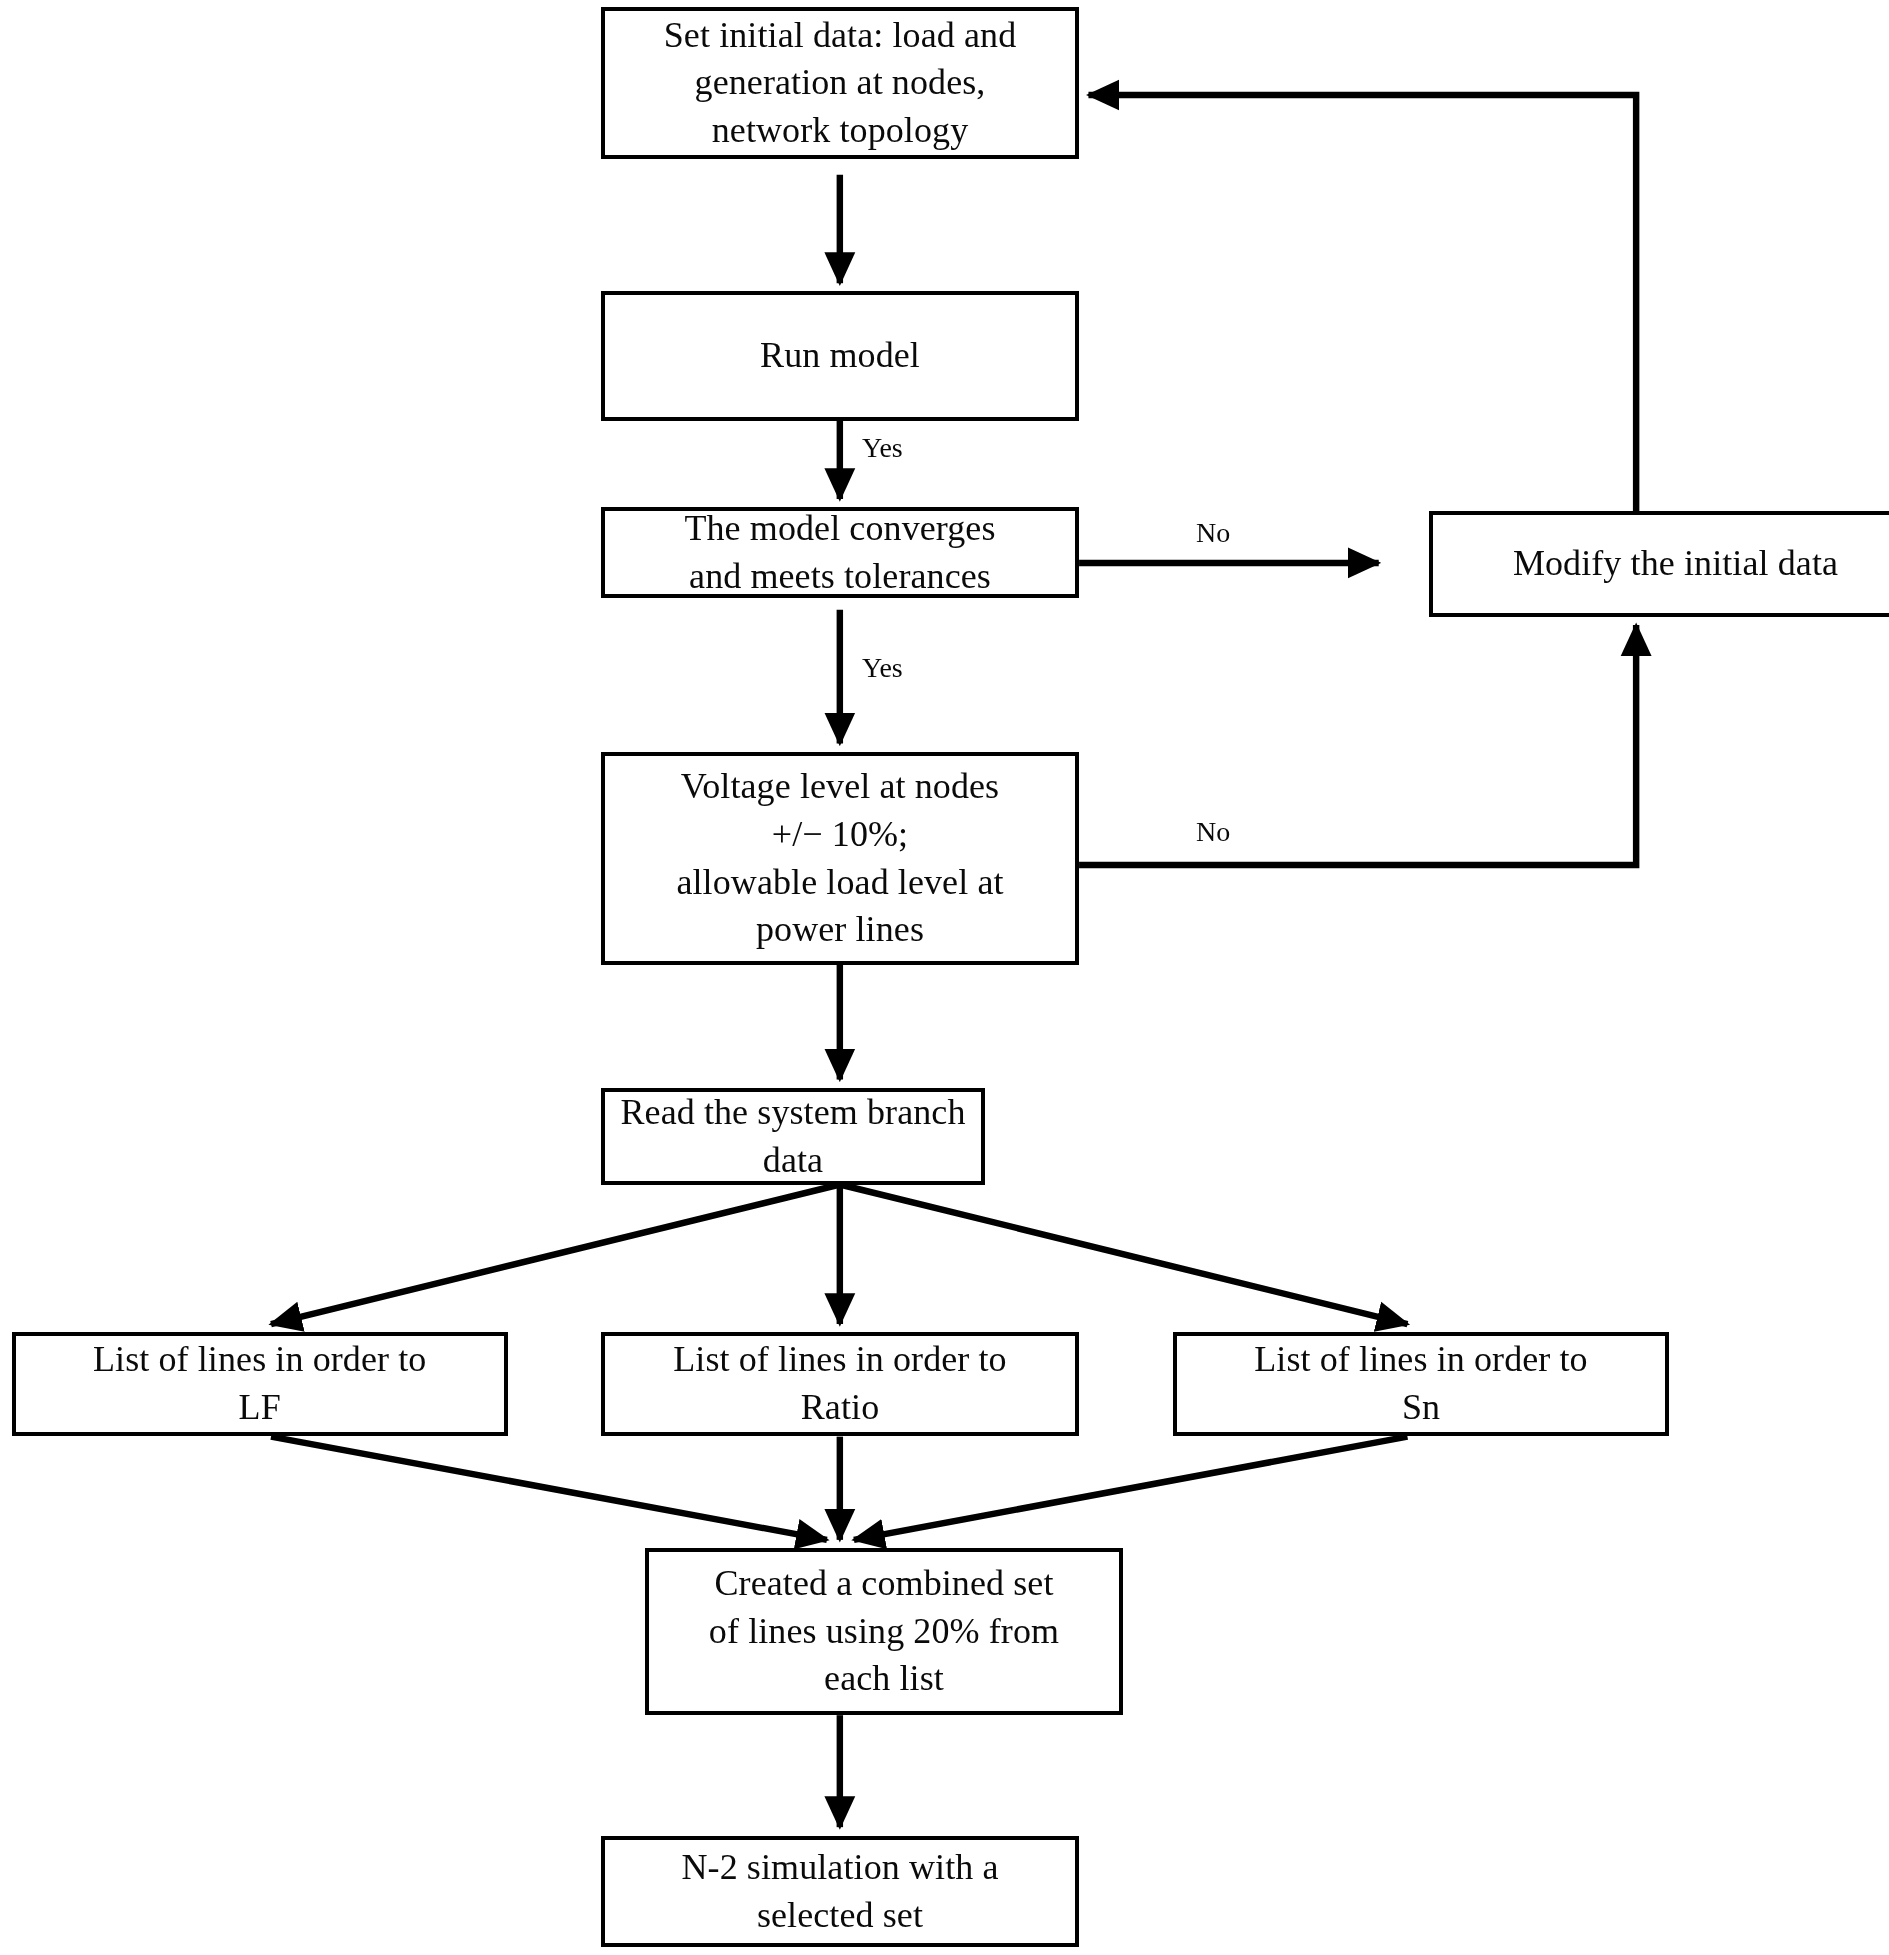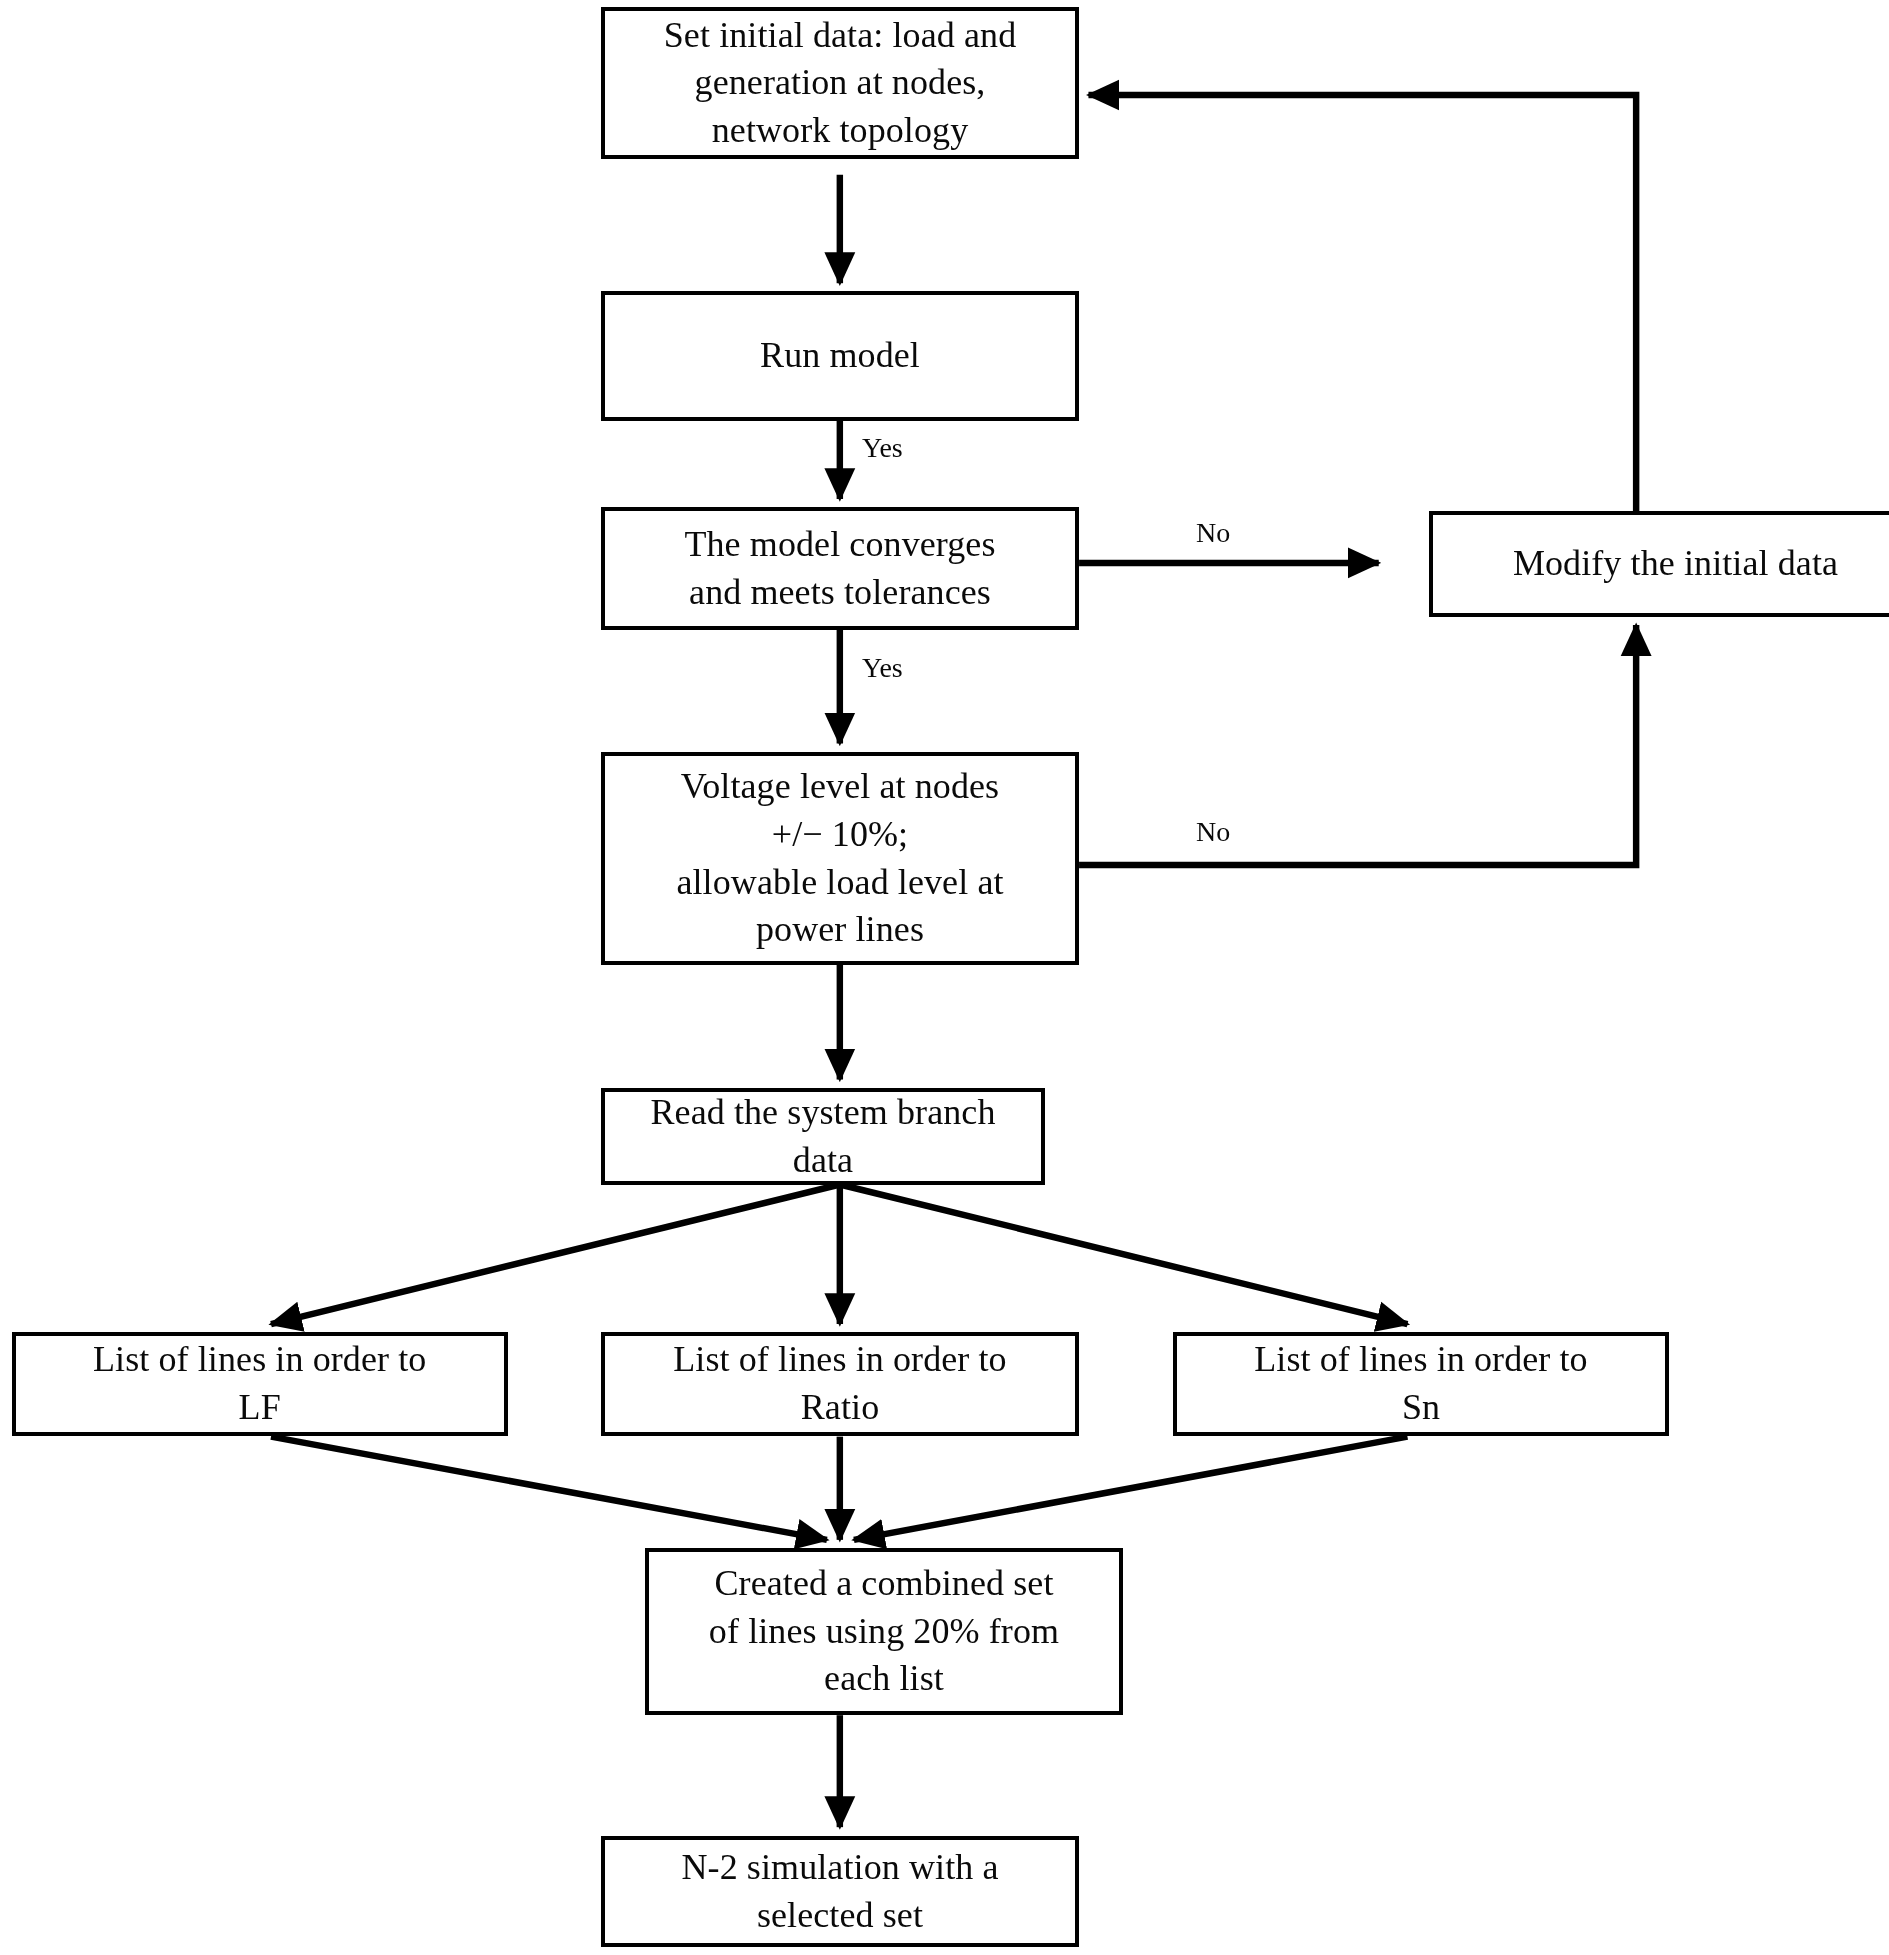--- a/index.html
+++ b/index.html
@@ -98,33 +98,33 @@
   <div class="node-box" style="left:601px; top:7px; width:478px; height:152px;">
     <span class="node-label">Set initial data: load and
 generation at nodes,
 network topology</span>
   </div>
 
   <div class="node-box" style="left:601px; top:291px; width:478px; height:130px;text-align:right;">
     <span class="node-label">Run model</span>
   </div>
 
-  <div class="node-box" style="left:601px; top:507px; width:478px; height:123px;">
+  <div class="node-box" style="left:601px; top:507px; width:478px; height:91px;">
     <span class="node-label">The model converges
 and meets tolerances</span>
   </div>
 
   <div class="node-box" style="left:601px; top:752px; width:478px; height:213px;">
     <span class="node-label">Voltage level at nodes
 +/− 10%;
 allowable load level at
 power lines</span>
   </div>
 
-  <div class="node-box" style="left:601px; top:1088px; width:444px; height:97px;text-align:center;">
+  <div class="node-box" style="left:601px; top:1088px; width:384px; height:97px;text-align:center;">
     <span class="node-label">Read the system branch
 data</span>
   </div>
 
   <div class="node-box" style="left:11.7px; top:1332px; width:496px; height:104px;">
     <span class="node-label">List of lines in order to
 LF</span>
   </div>
 
   <div class="node-box" style="left:601px; top:1332px; width:478px; height:104px;">

